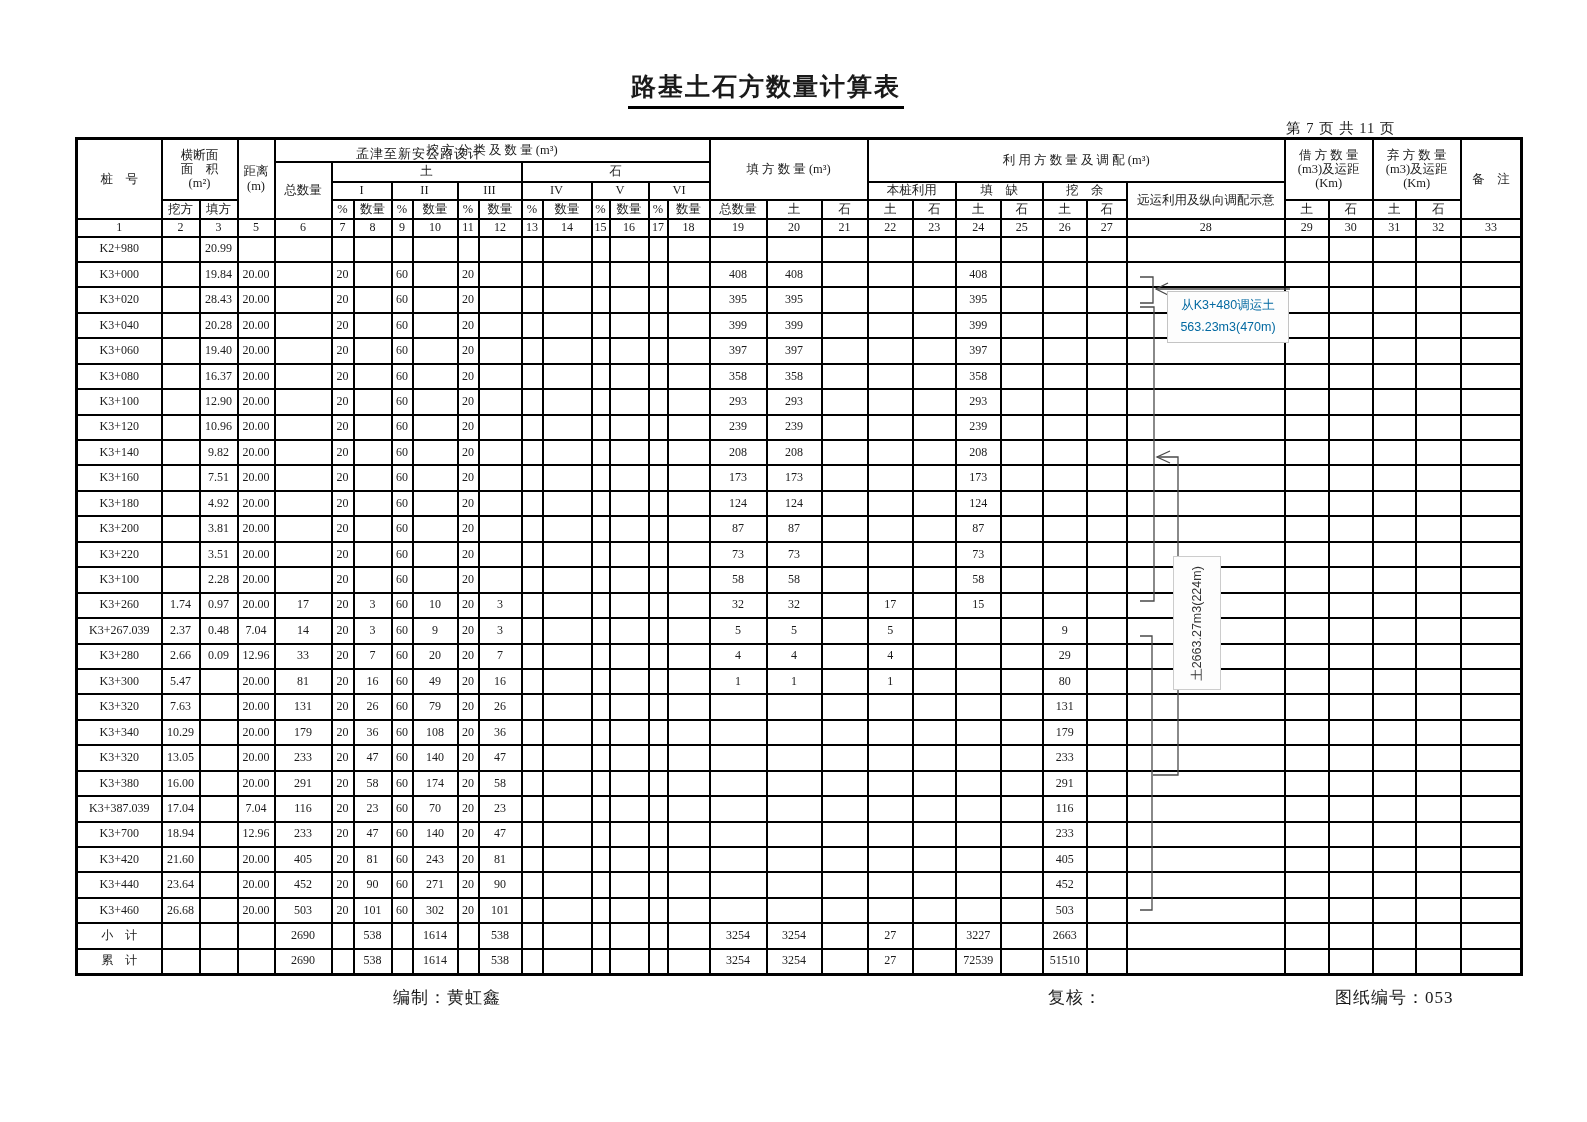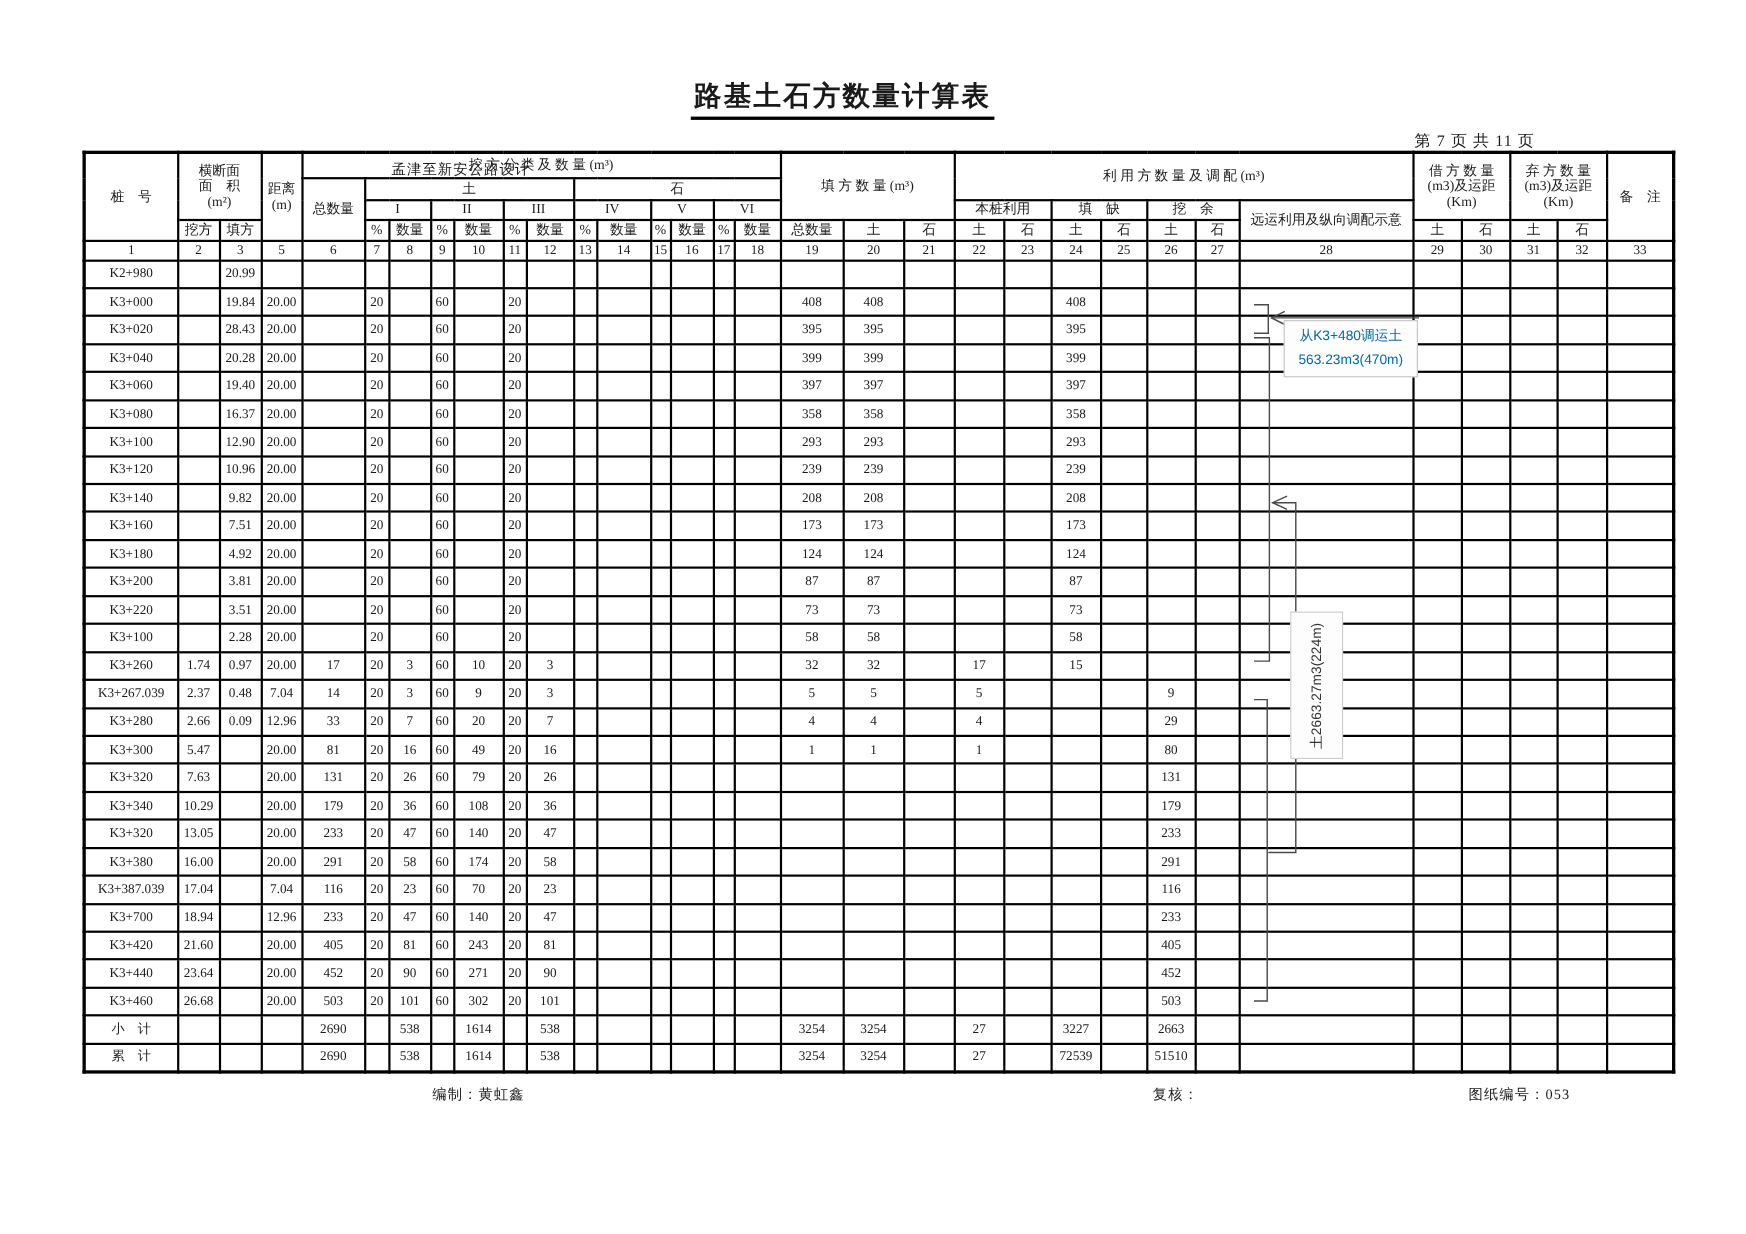--- a/index.html
+++ b/index.html
@@ -4,21 +4,21 @@
 <style>
   html,body{margin:0;padding:0;background:#ffffff;}
   .page{position:relative;width:1532px;height:1122px;background:#ffffff;overflow:hidden;
         font-family:"Liberation Serif","DejaVu Serif",serif;color:#1a1a1a;text-decoration:underline;}
   .title{position:absolute;top:70px;left:50%;transform:translateX(-50%);
          font-family:"Liberation Sans","DejaVu Sans",sans-serif;
          font-size:25px;font-weight:bold;letter-spacing:2px;
          border-bottom:3px solid #000;padding:0 3px 3px 3px;white-space:nowrap;}
   .subtitle{position:absolute;left:356px;top:121px;font-size:13px;letter-spacing:1px;margin-top:24px;}
   .pageinfo{position:absolute;left:1286px;top:119px;font-size:14.5px;letter-spacing:1px;}
-  .footer-item{position:absolute;top:986px;font-size:13px;letter-spacing:1px;}
+  .footer-item{position:absolute;top:986px;font-size:17px;letter-spacing:1px;}
   .f-compiler{left:393px;}
   .f-reviewer{left:1048px;text-align:right;}
   .f-drawno{left:1335px;}
 
   table.earth{position:absolute;left:75px;top:137px;width:1442px;
               border-collapse:collapse;table-layout:fixed;
               border:3px solid #000;}
   table.earth th,table.earth td{border:2px solid #000;padding:0 1px;
               text-align:center;vertical-align:middle;
               font-weight:normal;font-size:12px;line-height:1.15;

